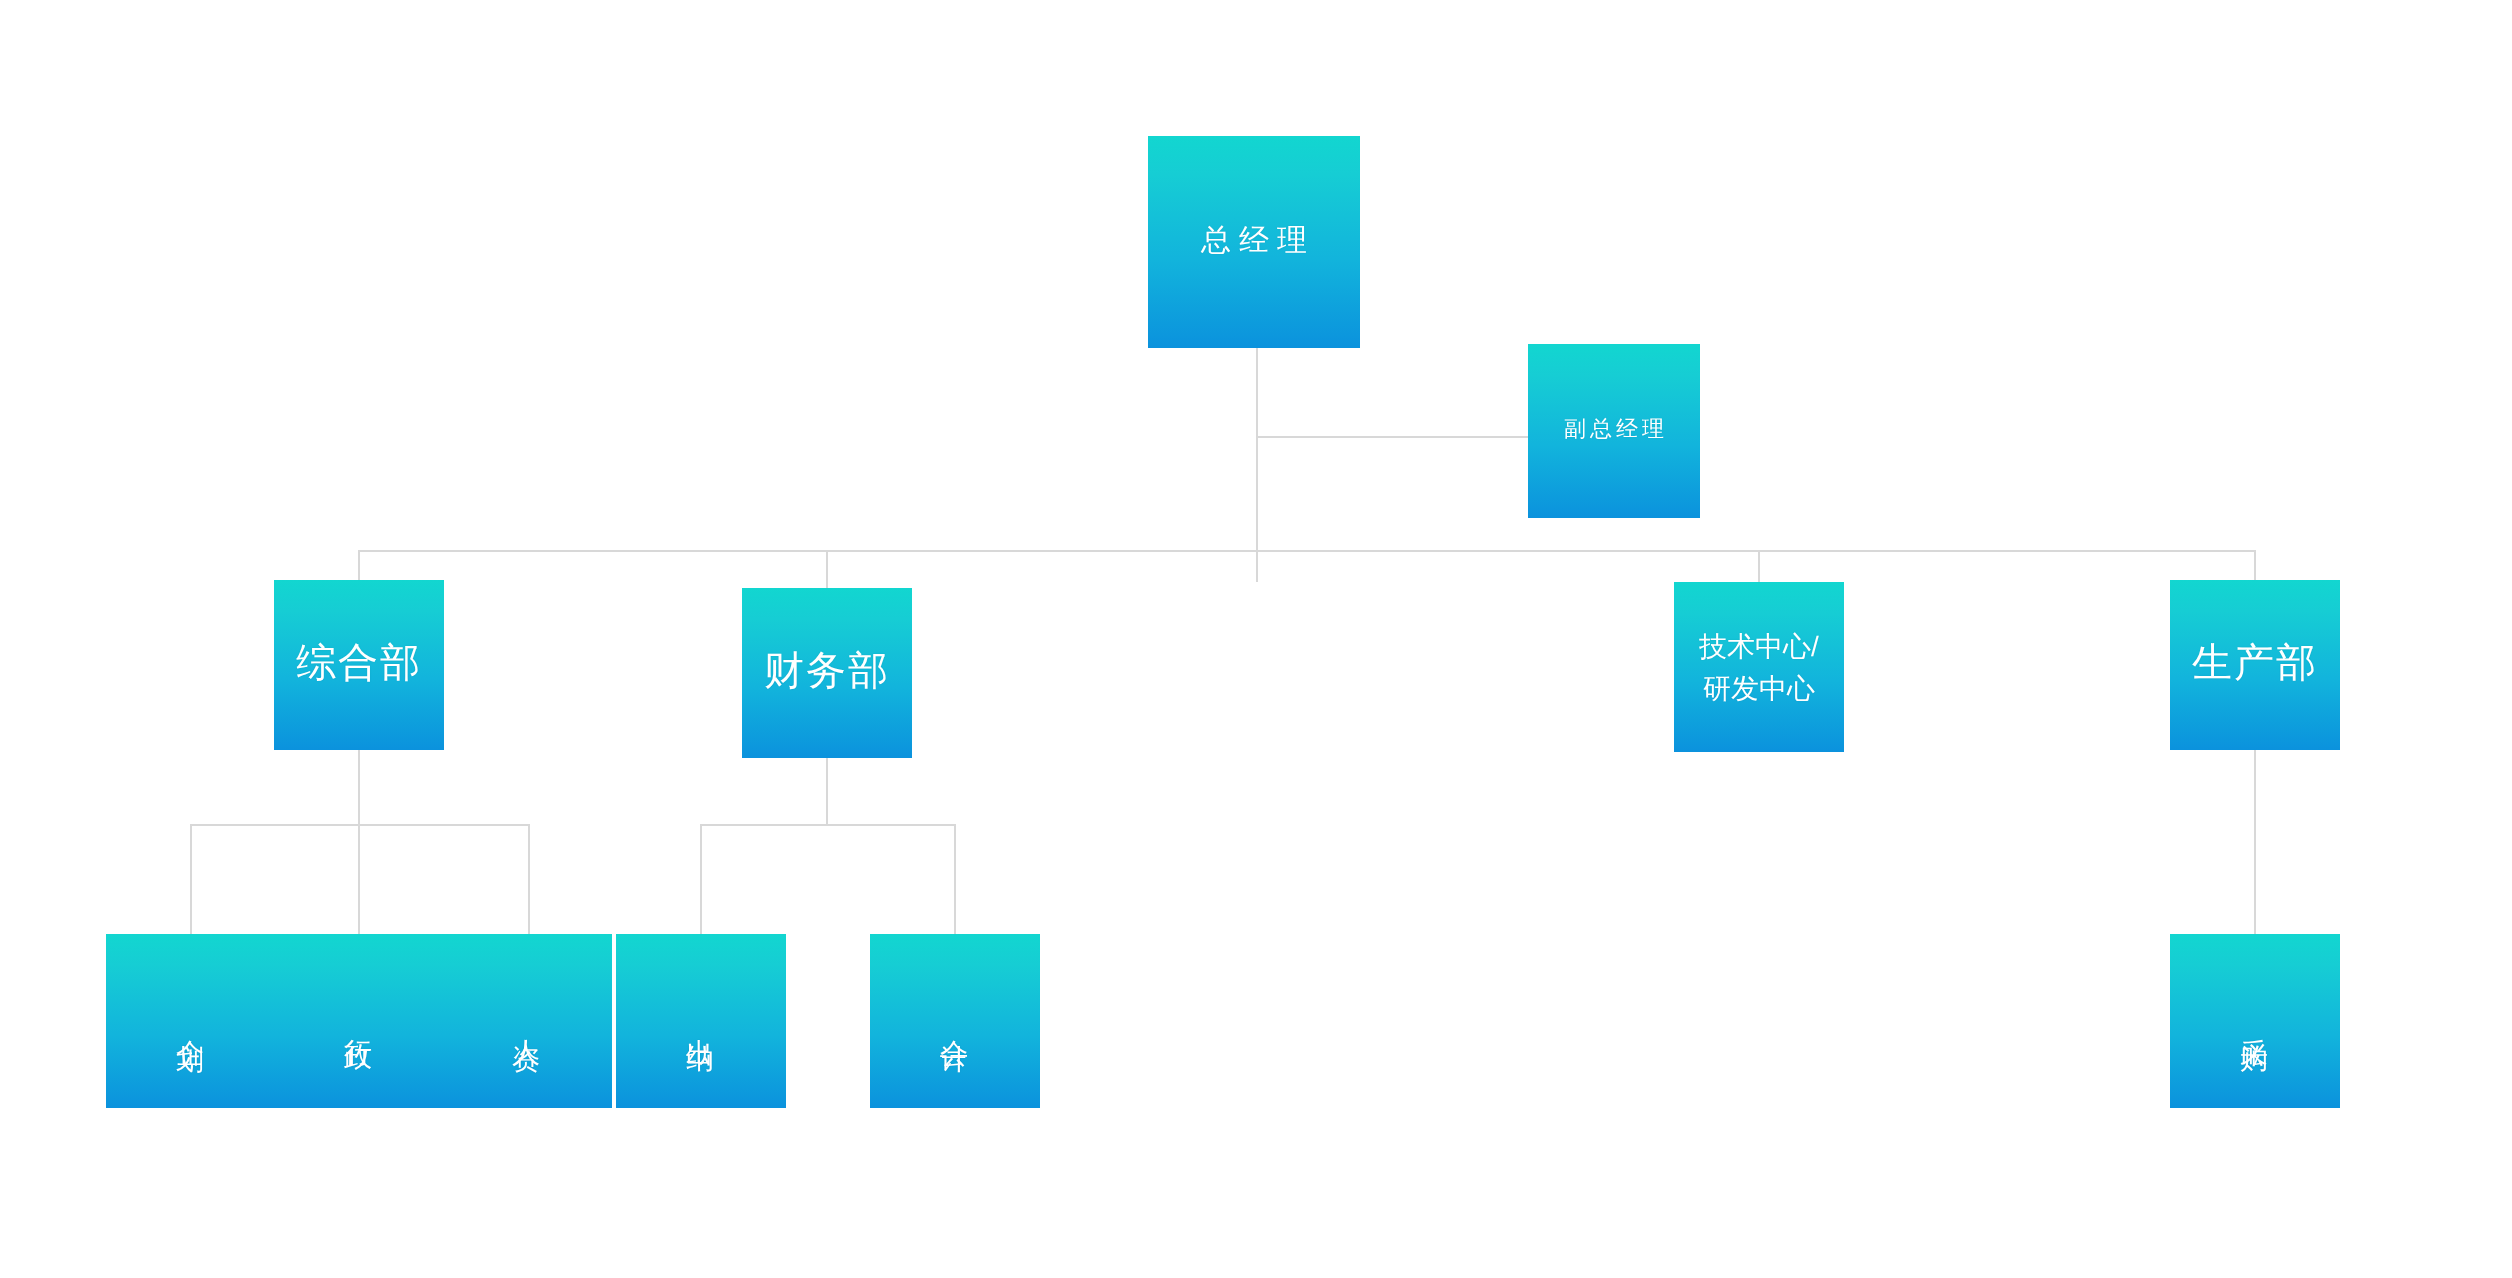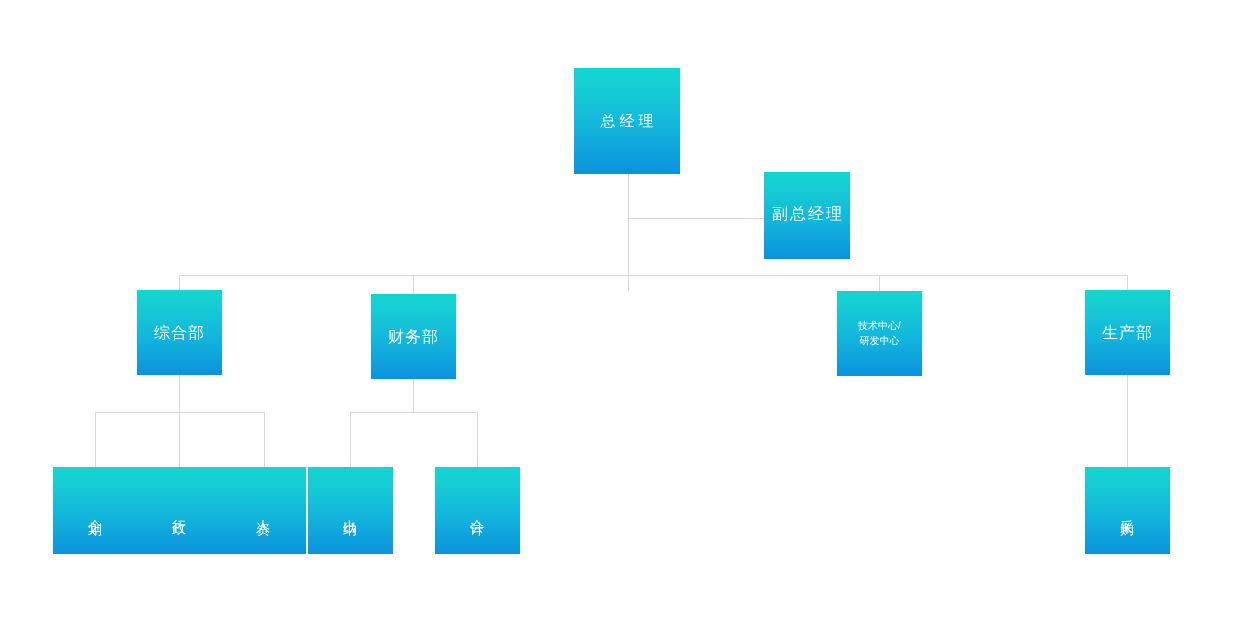--- a/index.html
+++ b/index.html
@@ -36,31 +36,30 @@
     white-space: pre-line;
     text-shadow: 0 0 1px rgba(0,0,0,0.08);
   }
   .node.root .label {
     font-size: 15px;
     letter-spacing: 4px;
     text-indent: 4px;
     font-weight: 500;
   }
   .node.deputy .label {
-    font-size: 16px;
+    font-size: 11px;
     letter-spacing: 2px;
     text-indent: 2px;
-    font-family: Liberation Mono, monospace;
   }
   .node.dept .label {
-    font-size: 16px;
+    font-size: 20px;
     letter-spacing: 1px;
   }
   .node.two-line .label {
-    font-size: 10px;
+    font-size: 14px;
     letter-spacing: 0px;
     line-height: 1.45;
   }
   
   .node.vert .label {
     writing-mode: vertical-rl;
     text-orientation: upright;
     font-size: 14px;
     letter-spacing: 3px;
     line-height: 1;

